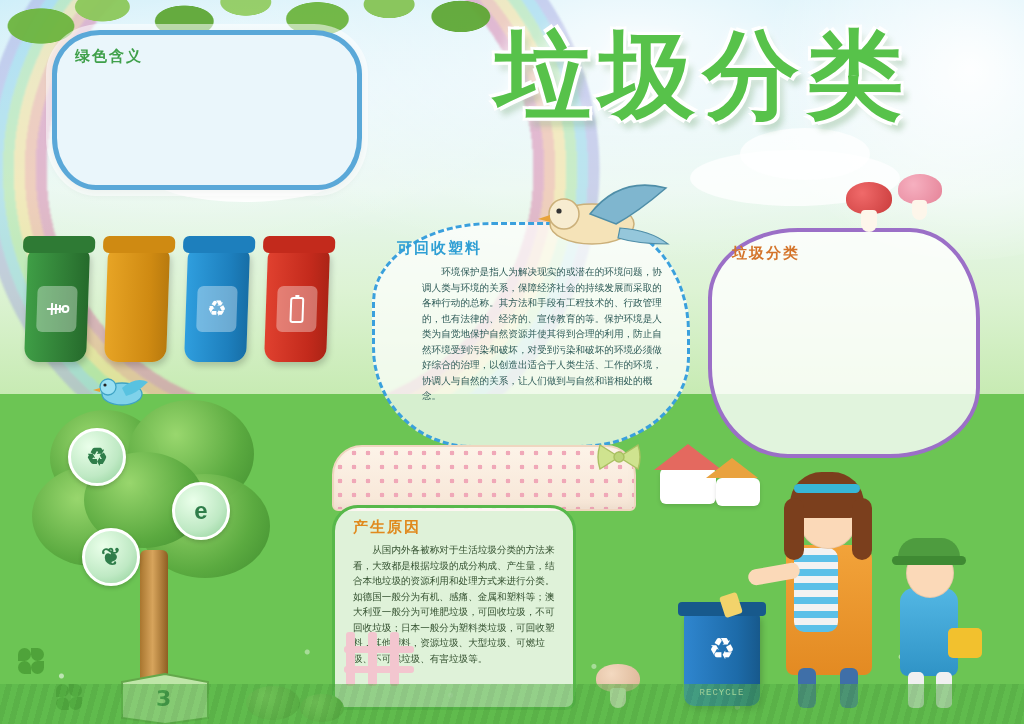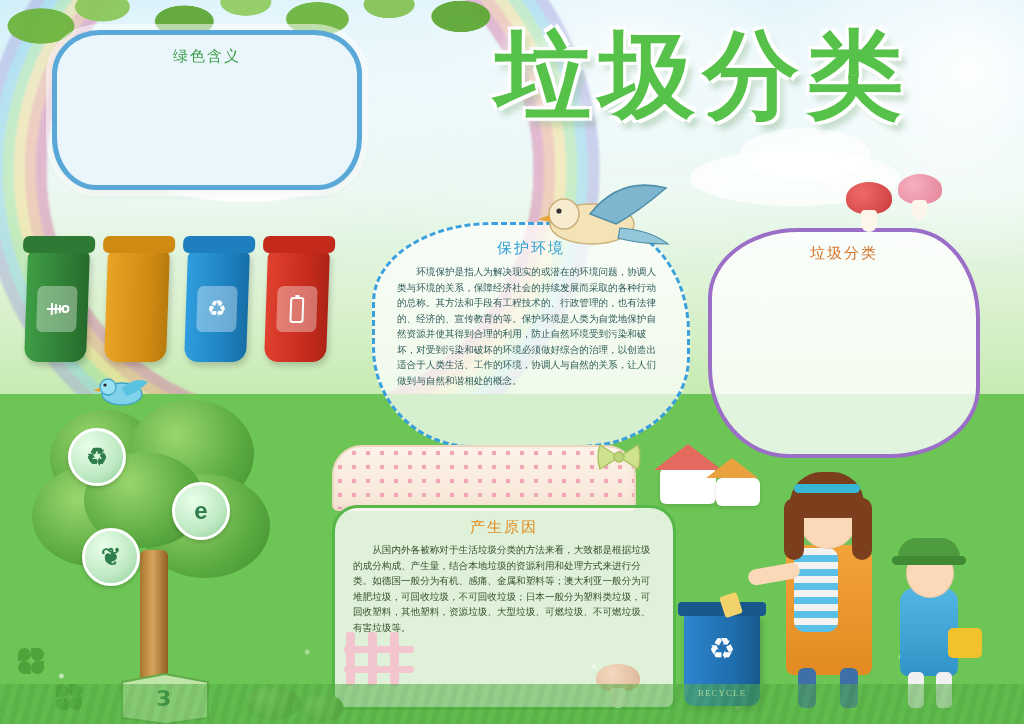--- a/index.html
+++ b/index.html
@@ -100,22 +100,22 @@
       radial-gradient(ellipse 30px 16px at 45% 22%, #5fa835 0 96%, rgba(0,0,0,0) 100%);
     opacity: 0.95;
   }
 
   
   .panel {
     position: absolute;
     box-sizing: border-box;
   }
   .panel .panel-title {
-    text-align: center;
-    font-weight: normal;
+    text-align: left;
+    font-weight: bold;
     letter-spacing: 2px;
   }
   .panel .panel-body {
     text-indent: 2em;
     color: #2f4f2f;
     line-height: 1.62;
   }
 
   
   #panel-green {
@@ -139,40 +139,40 @@
     background: rgba(255,255,255,0.72);
     border: 3px dashed #3aa0dd;
     border-radius: 120px 90px 110px 100px / 80px 110px 90px 100px;
     padding: 10px 22px;
   }
   #panel-protect .panel-title {
     color: #2f9fd4;
     font-size: 15px;
     margin: 4px 0 6px 0;
   }
-  #panel-protect .panel-body { font-size: 9.6px; color: #2d5a57; }
+  #panel-protect .panel-body { font-size: 9.6px; color: #2d5a57; margin-left: 25px; }
 
   
   #panel-sort {
     left: 708px; top: 228px; width: 272px; height: 230px;
     background: rgba(255,255,255,0.80);
     border: 4px solid #9b6fc7;
     border-radius: 90px 70px 90px 80px / 70px 90px 70px 90px;
     padding: 10px 20px;
   }
   #panel-sort .panel-title {
     color: #d4742a;
     font-size: 15px;
     margin: 2px 0 6px 0;
   }
   #panel-sort .panel-body { font-size: 9.6px; color: #3a3a5a; }
 
   
   #panel-cause {
-    left: 332px; top: 505px; width: 344px; height: 205px;
+    left: 332px; top: 505px; width: 244px; height: 205px;
     background: rgba(255,255,255,0.78);
     border: 3px solid #57b84a;
     border-radius: 26px 26px 10px 10px;
     padding: 8px 18px;
   }
   #panel-cause .panel-title {
     color: #e08a1e;
     font-size: 15px;
     margin: 2px 0 5px 0;
   }
@@ -319,21 +319,21 @@
     position: absolute; left: -6px; top: -12px; width: 88px; height: 14px;
     background: #17598c; border-radius: 4px;
   }
   #recycle-bin .rb-sym {
     position: absolute; left: 50%; top: 20px; transform: translateX(-50%);
     font-size: 30px; color: #ffffff; line-height: 1;
   }
   #recycle-bin .rb-text {
     position: absolute; left: 0; right: 0; bottom: 8px;
     text-align: center; color: #ffffff; font-size: 9px; letter-spacing: 1px;
-    font-family: Liberation Serif, serif;
+    font-family: Liberation Mono, monospace;
   }
 
   
   .mushroom-cap {
     position: absolute;
     border-radius: 50% 50% 42% 42%;
   }
   .mushroom-stem {
     position: absolute;
     background: #fdf6ea;
@@ -405,21 +405,21 @@
   <div class="meadow-texture"></div>
   <div class="leaf-border-top"></div>
 
   <div id="title">垃圾分类</div>
 
   <div class="panel" id="panel-green">
     <div class="panel-title">绿色含义</div>
   </div>
 
   <div class="panel" id="panel-protect">
-    <div class="panel-title">保护环境</div>
+    <div class="panel-title">可回收塑料</div>
     <div class="panel-body">环境保护是指人为解决现实的或潜在的环境问题，协调人类与环境的关系，保障经济社会的持续发展而采取的各种行动的总称。其方法和手段有工程技术的、行政管理的，也有法律的、经济的、宣传教育的等。保护环境是人类为自觉地保护自然资源并使其得到合理的利用，防止自然环境受到污染和破坏，对受到污染和破坏的环境必须做好综合的治理，以创造出适合于人类生活、工作的环境，协调人与自然的关系，让人们做到与自然和谐相处的概念。</div>
   </div>
 
   <div class="panel" id="panel-sort">
     <div class="panel-title">垃圾分类</div>
   </div>
 
   <div id="ribbon"></div>
   <svg id="ribbon-bow" viewBox="0 0 46 34">
     <path d="M23 17 L4 5 Q0 17 4 29 Z" fill="#cfe38f" stroke="#a9c061" stroke-width="1.4"></path>

